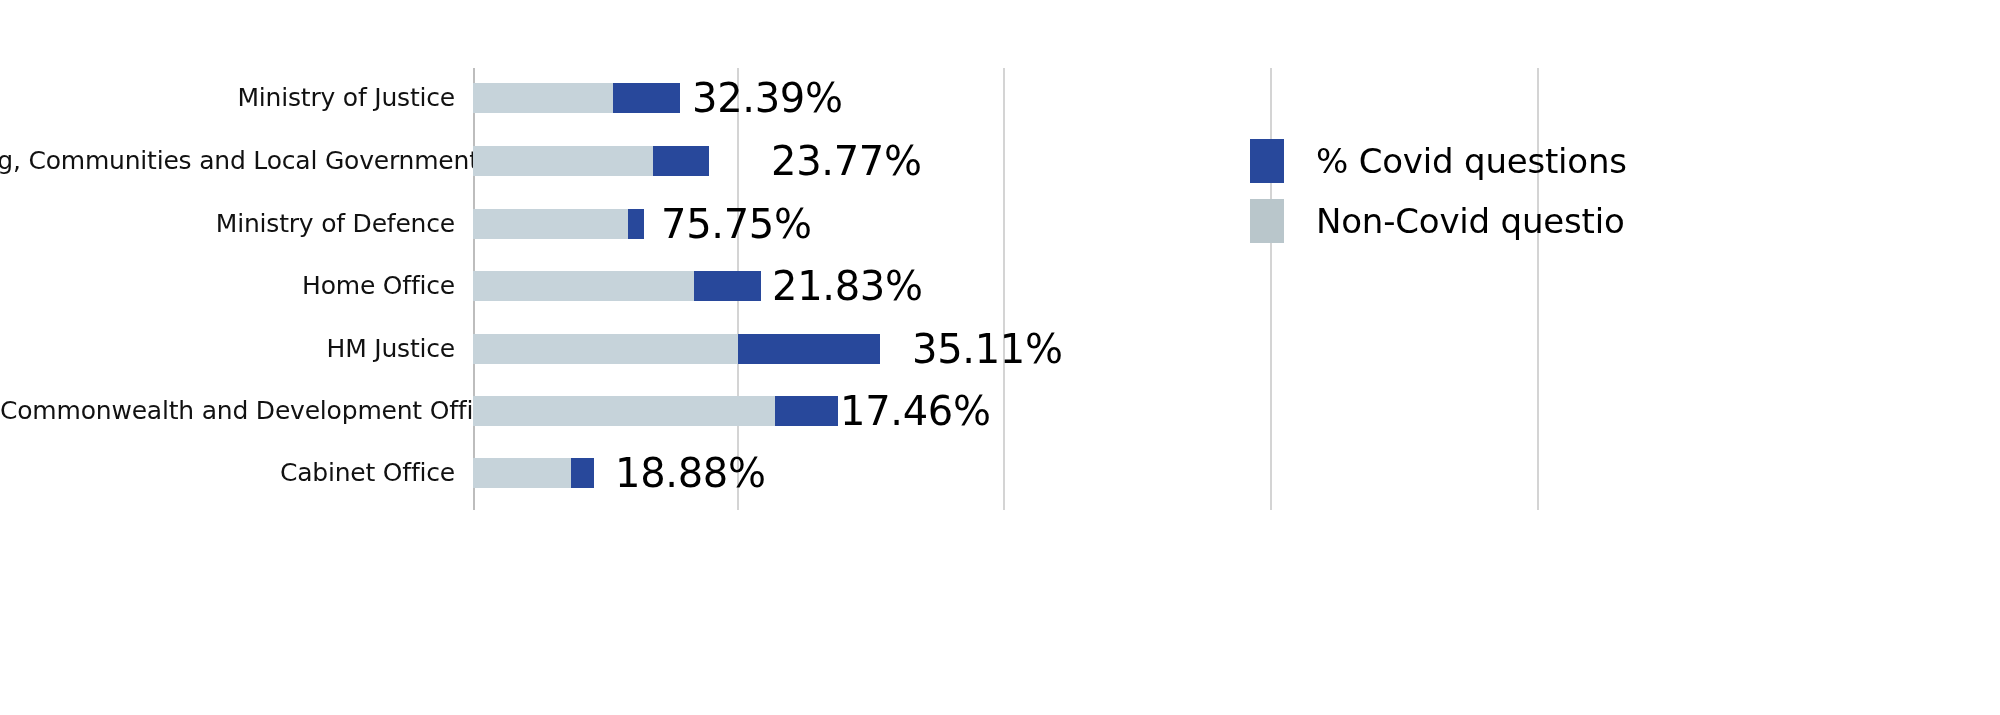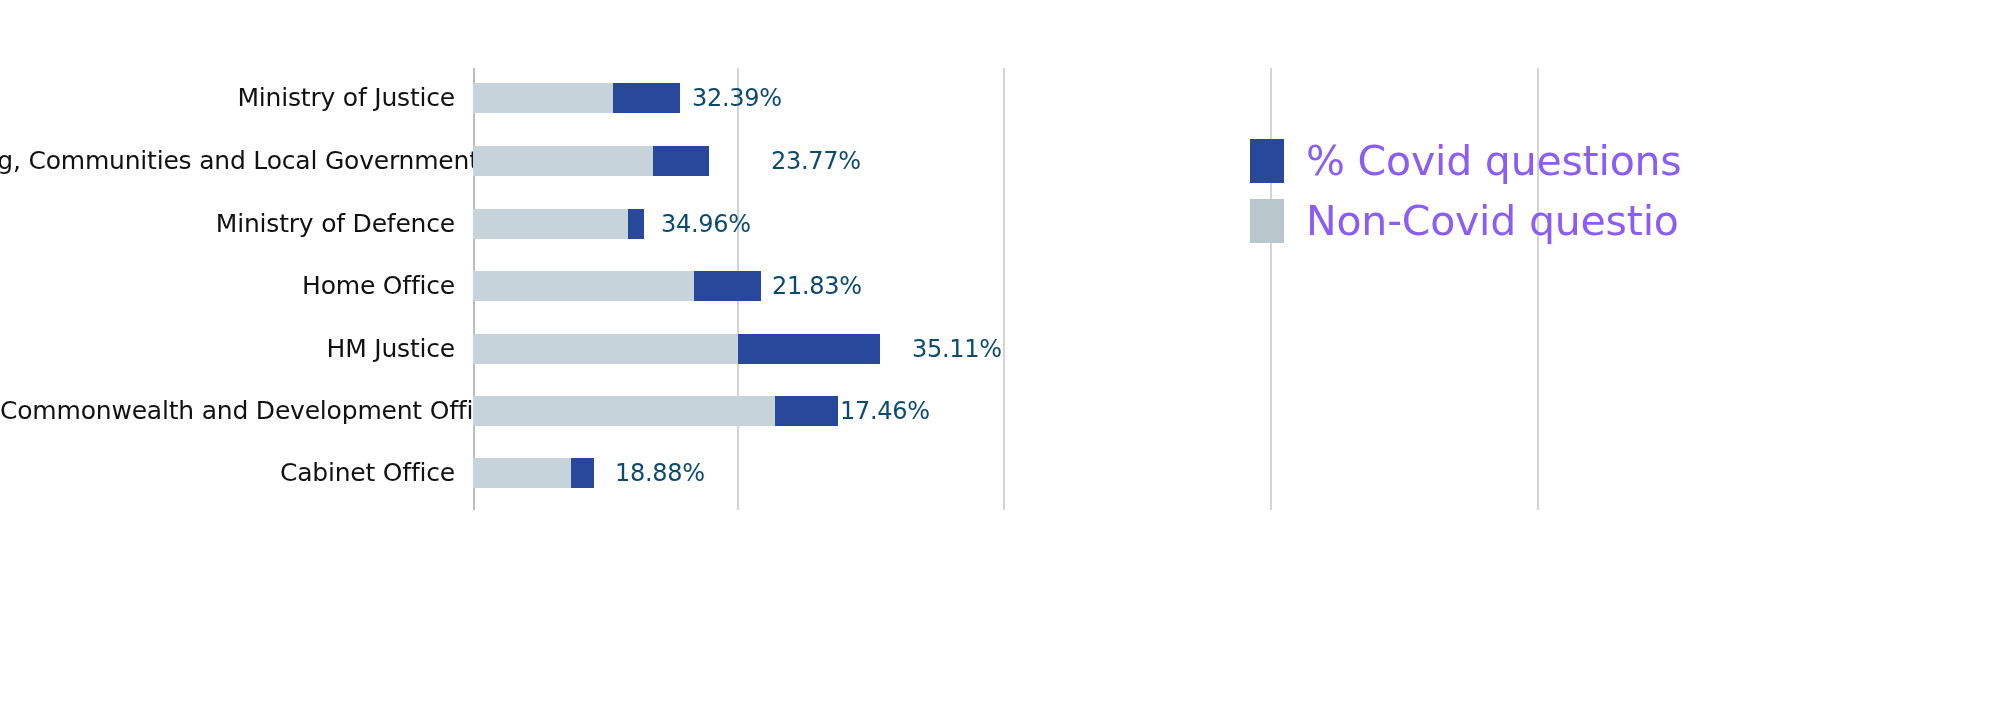--- a/index.html
+++ b/index.html
@@ -84,25 +84,25 @@
     height: 30px;
     display: block;
   }
   .seg-noncovid { background: #c6d3da; }
   .seg-covid    { background: #28489b; }
 
   .value-label {
     position: absolute;
     top: 50%;
     transform: translateY(-50%);
-    font-size: 24px;
+    font-size: 40px;
     font-weight: 400;
     letter-spacing: -0.3px;
     white-space: nowrap;
-    color: #0c4a6e;
+    color: #000000;
   }
 
   
   #legend {
     position: absolute;
     left: 1250px;
     top: 132px;
     width: 760px;
   }
   .legend-item {
@@ -112,25 +112,25 @@
     margin-bottom: 2px;
   }
   .legend-swatch {
     width: 34px;
     height: 44px;
     flex: 0 0 34px;
   }
   .legend-swatch.covid { background: #28489b; }
   .legend-swatch.noncovid { background: #b9c6cb; }
   .legend-text {
-    margin-left: 22px;
-    font-size: 41px;
+    margin-left: 32px;
+    font-size: 34px;
     letter-spacing: -0.2px;
     white-space: nowrap;
-    color: #8b5cf6;
+    color: #000000;
   }
 </style>
 </head>
 <body>
 
 <div id="chart-root">
 
   <div class="gridline axis" style="left:473px;"></div>
   <div class="gridline" style="left:737px;"></div>
   <div class="gridline" style="left:1003px;"></div>
@@ -156,21 +156,21 @@
       </div>
       <div class="value-label" style="left:724px;margin-left:47px;">23.77%</div>
     </div>
 
     <div class="row" style="top:193px;">
       <div class="cat-label">Ministry of Defence</div>
       <div class="bar-wrap">
         <span class="seg seg-noncovid" style="width:155px;"></span>
         <span class="seg seg-covid" style="width:16px;"></span>
       </div>
-      <div class="value-label" style="left:661px;">34.96%</div>
+      <div class="value-label" style="left:661px;">75.75%</div>
     </div>
 
     <div class="row" style="top:255px;">
       <div class="cat-label">Home Office</div>
       <div class="bar-wrap">
         <span class="seg seg-noncovid" style="width:221px;"></span>
         <span class="seg seg-covid" style="width:67px;"></span>
       </div>
       <div class="value-label" style="left:772px;">21.83%</div>
     </div>

